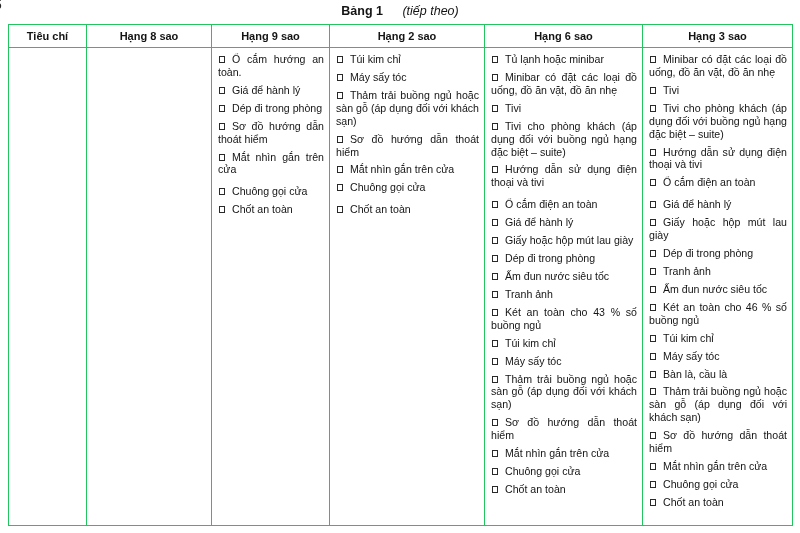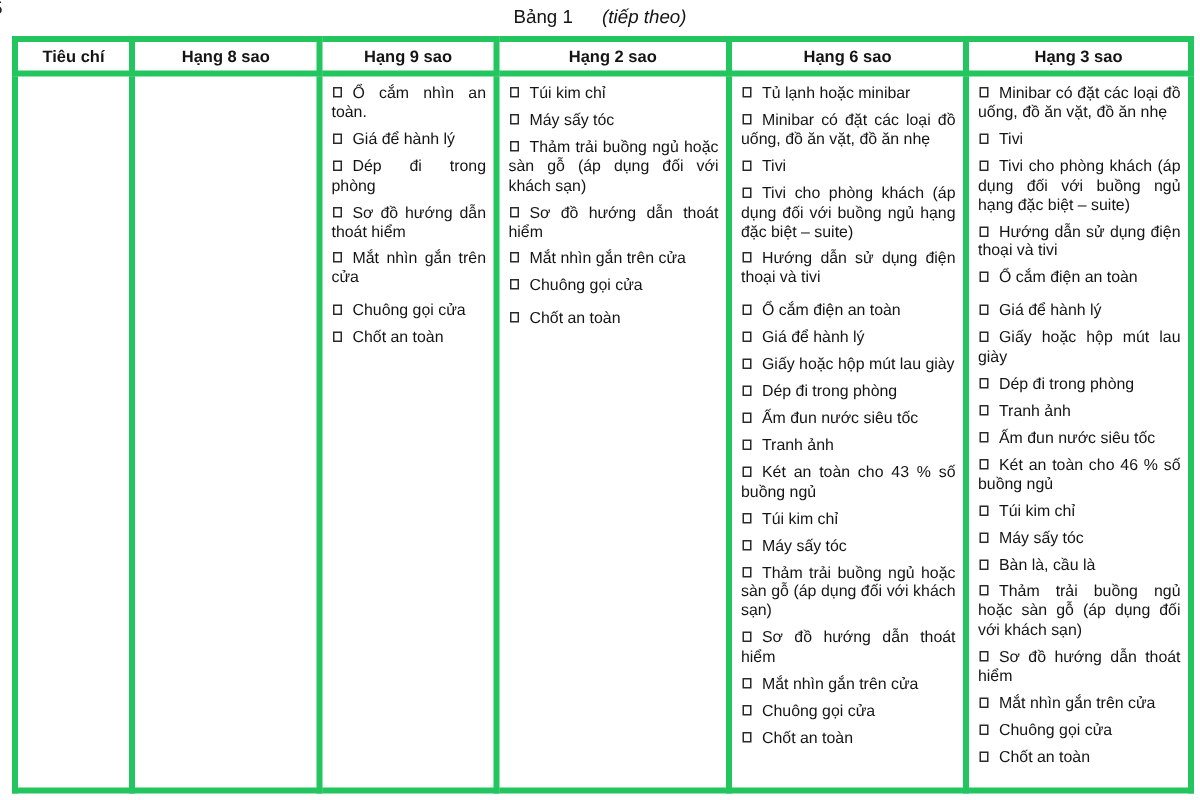--- a/index.html
+++ b/index.html
@@ -15,29 +15,29 @@
 
   .page-fragment {
     position: absolute; left: -5px; top: -2px;
     font-size: 12px; color: #222;
   }
 
   .title {
     position: absolute; top: 2px; left: 0; width: 100%;
     text-align: center; font-size: 12.5px; line-height: 18px;
   }
-  .title .title-bold { font-weight: normal; }
+  .title .title-bold { font-weight: bold; }
   .title .title-italic { font-style: italic; margin-left: 16px; }
 
   table.criteria {
     position: absolute; top: 24px; left: 8px;
     width: 784px; border-collapse: collapse; table-layout: fixed;
   }
   table.criteria th, table.criteria td {
-    border: 4px solid #22c55e;
+    border: 1px solid #22c55e;
   }
   table.criteria th {
     font-size: 11px; font-weight: bold; text-align: center;
     height: 23px; padding: 2px 2px; background: #ffffff;
   }
   table.criteria td {
     vertical-align: top; height: 478px;
     padding: 5px 5px 4px 6px;
   }
 
@@ -88,21 +88,21 @@
     <tbody>
       <tr>
         <td>
             <div></div>
           </td>
         <td>
             <div></div>
           </td>
         <td>
             <div>
-              <p class="item"><span class="checkbox"></span><span>Ổ cắm nhìn an toàn.</span></p>
+              <p class="item"><span class="checkbox"></span><span>Ổ cắm hướng an toàn.</span></p>
               <p class="item"><span class="checkbox"></span><span>Giá để hành lý</span></p>
               <p class="item"><span class="checkbox"></span><span>Dép đi trong phòng</span></p>
               <p class="item"><span class="checkbox"></span><span>Sơ đồ hướng dẫn thoát hiểm</span></p>
               <p class="item"><span class="checkbox"></span><span>Mắt nhìn gắn trên cửa</span></p>
               <p class="item gap"><span class="checkbox"></span><span>Chuông gọi cửa</span></p>
               <p class="item"><span class="checkbox"></span><span>Chốt an toàn</span></p>
             </div>
           </td>
         <td>
             <div>

